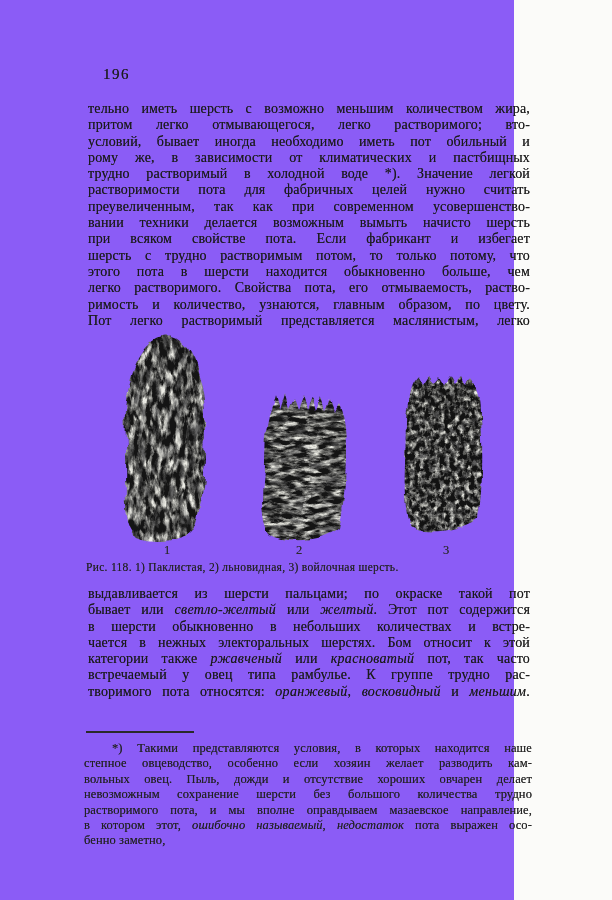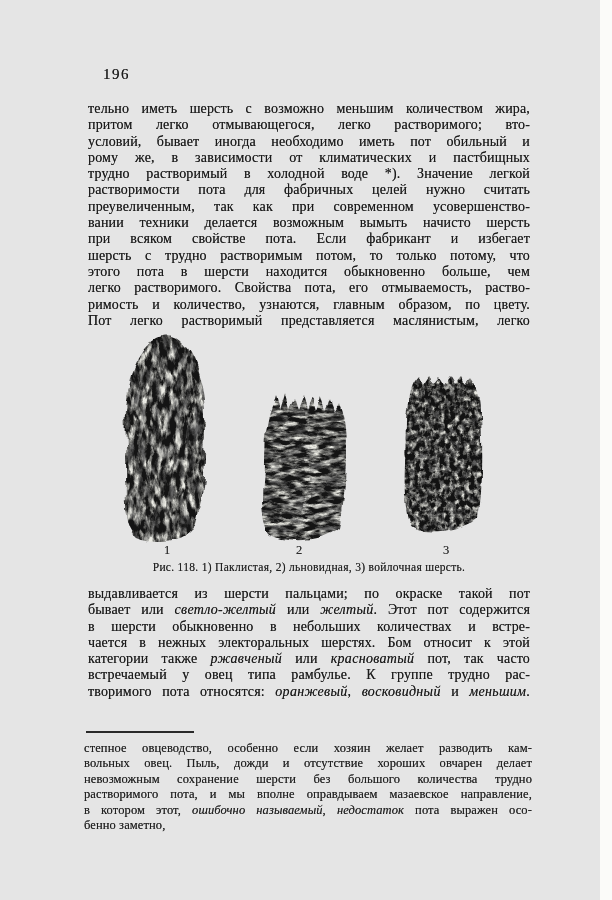--- a/index.html
+++ b/index.html
@@ -4,22 +4,22 @@
 <style>
   html,body{margin:0;padding:0;}
   body{
     width:612px;height:900px;
     background:#fbfbf9;
     font-family:"Liberation Serif","DejaVu Serif",serif;
     color:#1b1b1b;
     overflow:hidden;
   }
   #page{
-    position:relative;width:600px;height:900px;
-    background:#e5e5e5;
+    position:relative;width:514px;height:900px;
+    background:#8b5cf6;
   }
   .pagenum{
     position:absolute;left:103px;top:66px;
     font-size:15px;letter-spacing:1.5px;
     text-shadow:0 0 .6px rgba(25,25,25,.75);
   }
   .textblock{position:absolute;left:88px;width:442px;}
   #block1{top:101px;}
   #block2{top:586px;}
   .tline{
@@ -41,21 +41,21 @@
     font-size:12.5px;color:#2c2c2c;
     text-shadow:0 0 .5px rgba(30,30,30,.6);
     transform:translateX(-50%);
   }
   #fignum1{left:167px;}
   #fignum2{left:299px;}
   #fignum3{left:446px;}
   .caption{
     position:absolute;left:86px;top:561px;width:446px;
     font-size:11.5px;letter-spacing:.3px;
-    text-align:center;color:#222;
+    text-align:left;color:#222;
     text-shadow:0 0 .5px rgba(30,30,30,.6);
   }
   
   .footrule{
     position:absolute;left:86px;top:731px;
     width:108px;height:2px;background:#2a2a2a;
   }
   #footnote{
     position:absolute;left:84px;top:741px;width:448px;
   }
@@ -180,20 +180,21 @@
     <div class="tline">в шерсти обыкновенно в небольших количествах и встре-</div>
     <div class="tline">чается в нежных электоральных шерстях. Бом относит к этой</div>
     <div class="tline"><span>категории также </span><i>ржавченый</i><span> или </span><i>красноватый</i><span> пот, так часто</span></div>
     <div class="tline">встречаемый у овец типа рамбулье. К группе трудно рас-</div>
     <div class="tline"><span>творимого пота относятся: </span><i>оранжевый</i><span>, </span><i>восковидный</i><span> и </span><i>меньшим</i><span>.</span></div>
   </div>
 
   <div class="footrule"></div>
 
   <div id="footnote">
+    <div class="fline first">*) Такими представляются условия, в которых находится наше</div>
     <div class="fline">степное овцеводство, особенно если хозяин желает разводить кам-</div>
     <div class="fline">вольных овец. Пыль, дожди и отсутствие хороших овчарен делает</div>
     <div class="fline">невозможным сохранение шерсти без большого количества трудно</div>
     <div class="fline">растворимого пота, и мы вполне оправдываем мазаевское направление,</div>
     <div class="fline"><span>в котором этот, </span><i>ошибочно называемый</i><span>, </span><i>недостаток</i><span> пота выражен осо-</span></div>
     <div class="fline last">бенно заметно,</div>
   </div>
 
 </div>
 

